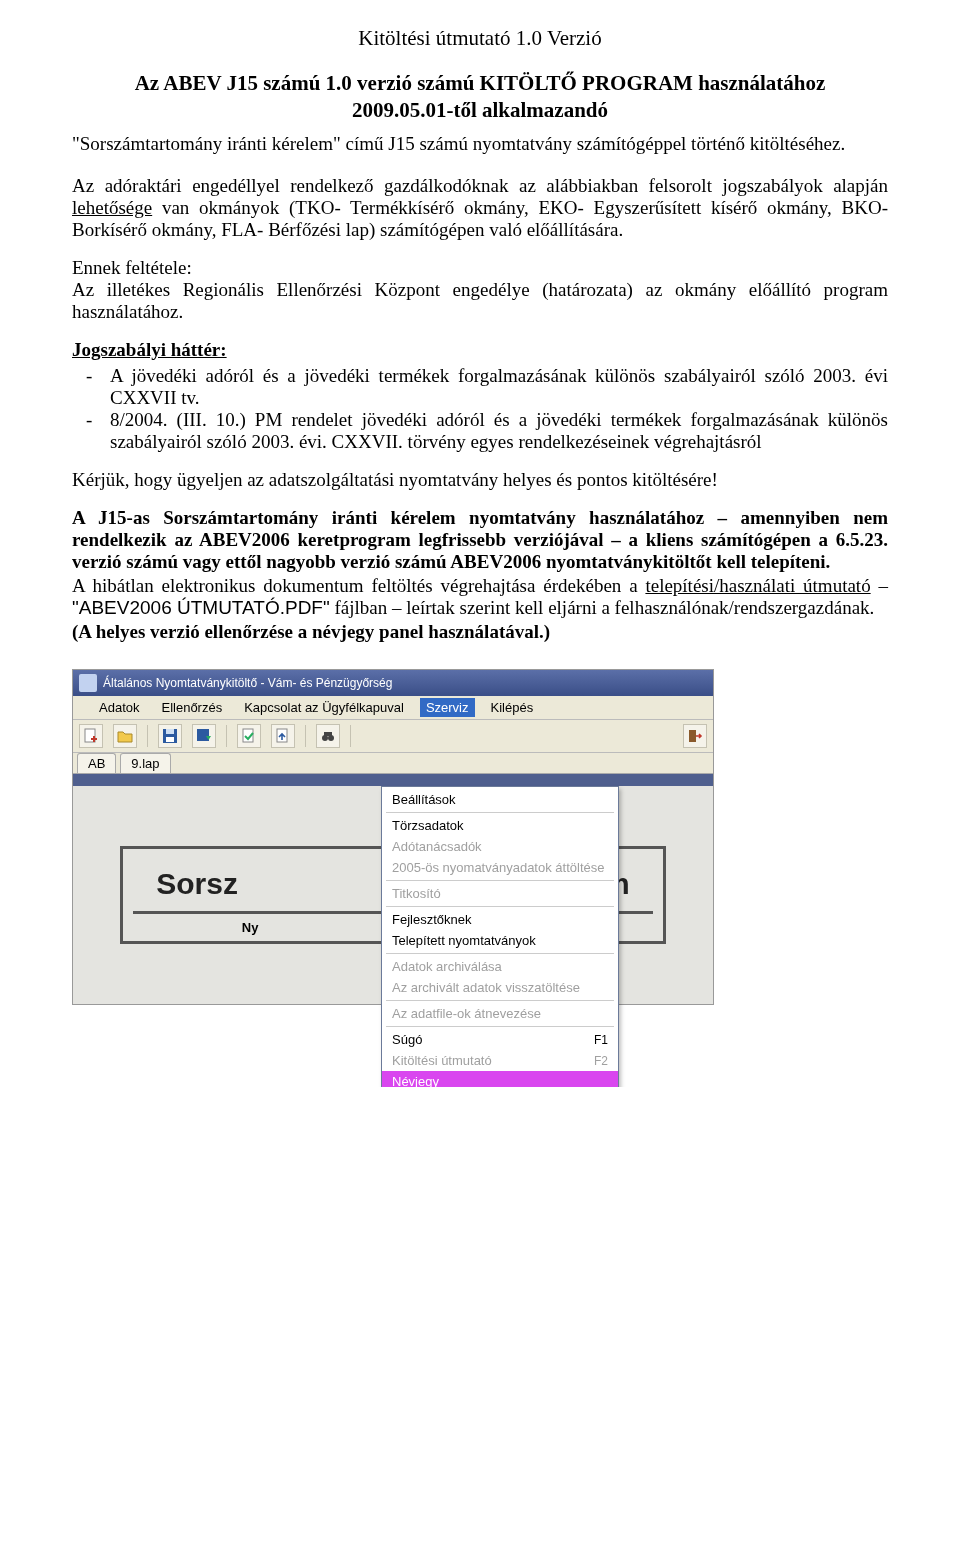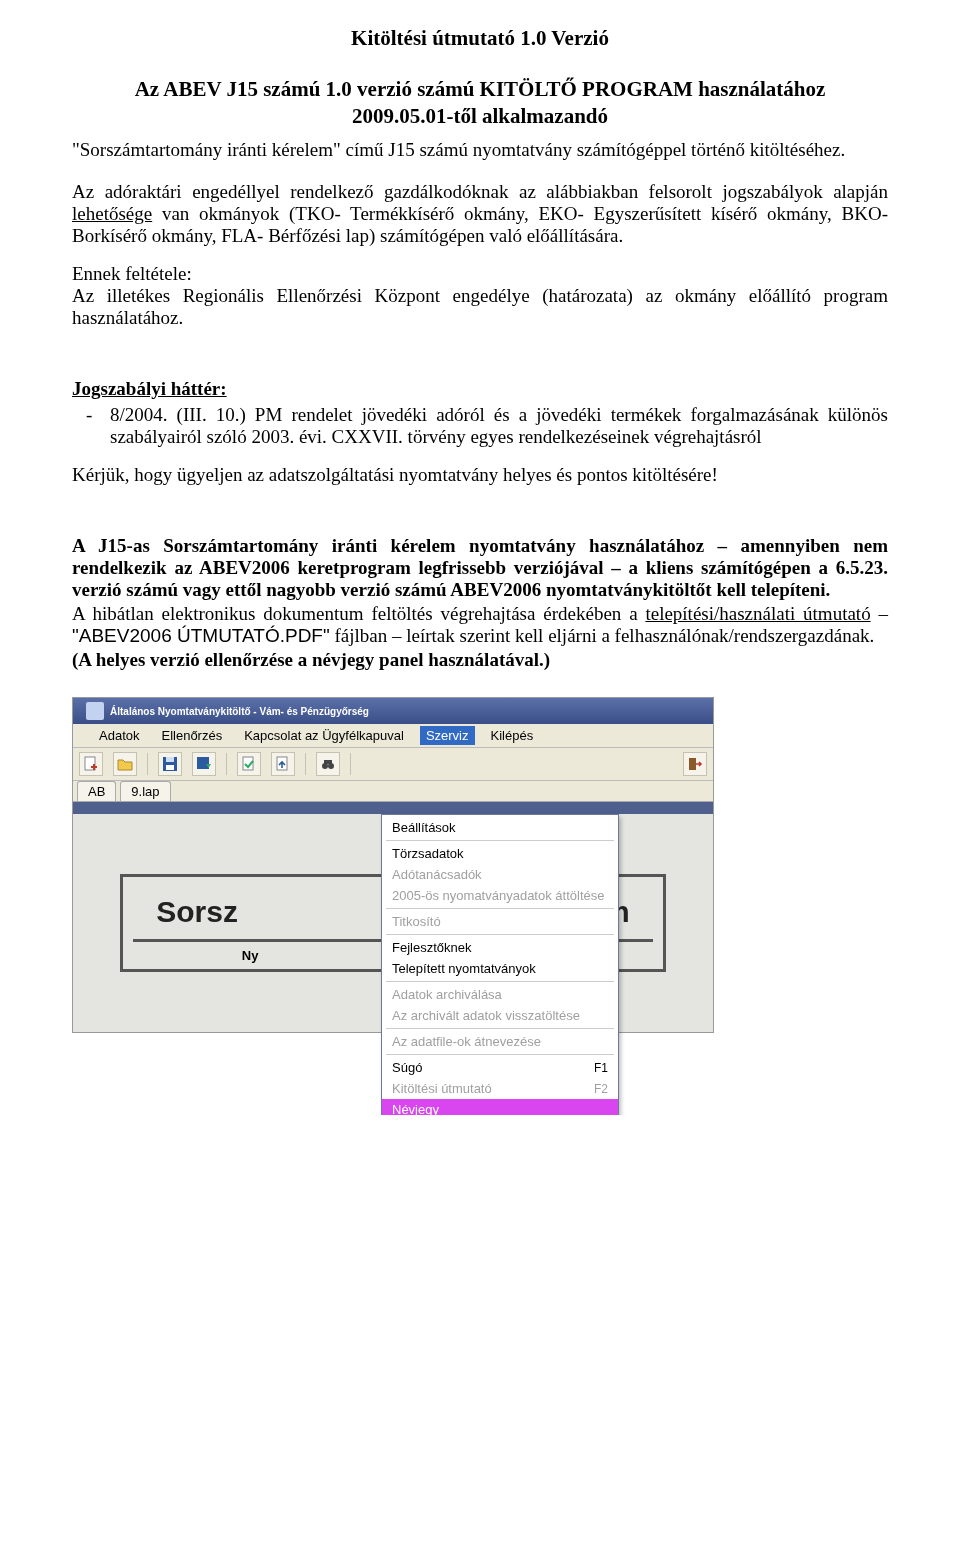--- a/index.html
+++ b/index.html
@@ -9,25 +9,25 @@
     font-family: "Times New Roman", Times, serif;
     font-size: 19px;
     color: #000;
     width: 960px;
   }
   .page {
     padding: 26px 72px 20px 72px;
     box-sizing: border-box;
   }
   .center { text-align: center; }
-  .bold { font-weight: bold; margin-top: 33px; }
+  .bold { font-weight: bold; }
   .title {
     font-size: 21px;
-    font-weight: bold;
-    margin-bottom: 26px;
+    font-weight: normal;
+    margin-bottom: 20px;
   }
   .subtitle {
     font-size: 21px;
     font-weight: bold;
     margin-bottom: 2px;
   }
   .date {
     font-size: 21px;
     font-weight: bold;
     margin-bottom: 10px;
@@ -64,23 +64,23 @@
     background: #4f5f8e;
     font-family: Tahoma, Arial, sans-serif;
     font-size: 13px;
     color: #000;
   }
   .titlebar {
     background: linear-gradient(#5b6fa8, #3a4e87);
     color: #fff;
     display: flex;
     align-items: center;
-    padding: 4px 13px;
-    font-size: 10px;
-    font-weight: bold;
+    padding: 4px 6px;
+    font-size: 12px;
+    font-weight: normal;
   }
   .titlebar .icon-box {
     width: 18px; height: 18px;
     background: #c2d2f0;
     margin-right: 6px;
     border-radius: 2px;
   }
   .menubar {
     background: #ece9d8;
     display: flex;
@@ -214,20 +214,21 @@
 
   <p class="justify">
     <span>Ennek feltétele:</span><br>
     <span>Az illetékes Regionális Ellenőrzési Központ engedélye (határozata) az okmány előállító program használatához.</span>
   </p>
 
   <div class="gap"></div>
 
   <div class="bold under">Jogszabályi háttér:</div>
   <ul class="bulleted">
+    <li>A jövedéki adóról és a jövedéki termékek forgalmazásának különös szabályairól szóló 2003. évi CXXVII tv.</li>
     <li>8/2004. (III. 10.) PM rendelet jövedéki adóról és a jövedéki termékek forgalmazásának különös szabályairól szóló 2003. évi. CXXVII. törvény egyes rendelkezéseinek végrehajtásról</li>
   </ul>
 
   <p class="justify">Kérjük, hogy ügyeljen az adatszolgáltatási nyomtatvány helyes és pontos kitöltésére!</p>
 
   <div class="gap"></div>
 
   <p class="justify bold">A J15-as Sorszámtartomány iránti kérelem nyomtatvány használatához – amennyiben nem rendelkezik az ABEV2006 keretprogram legfrissebb verziójával – a kliens számítógépen a 6.5.23. verzió számú vagy ettől nagyobb verzió számú ABEV2006 nyomtatványkitöltőt kell telepíteni.</p>
 
   <p class="justify" style="margin-top:-8px;">

